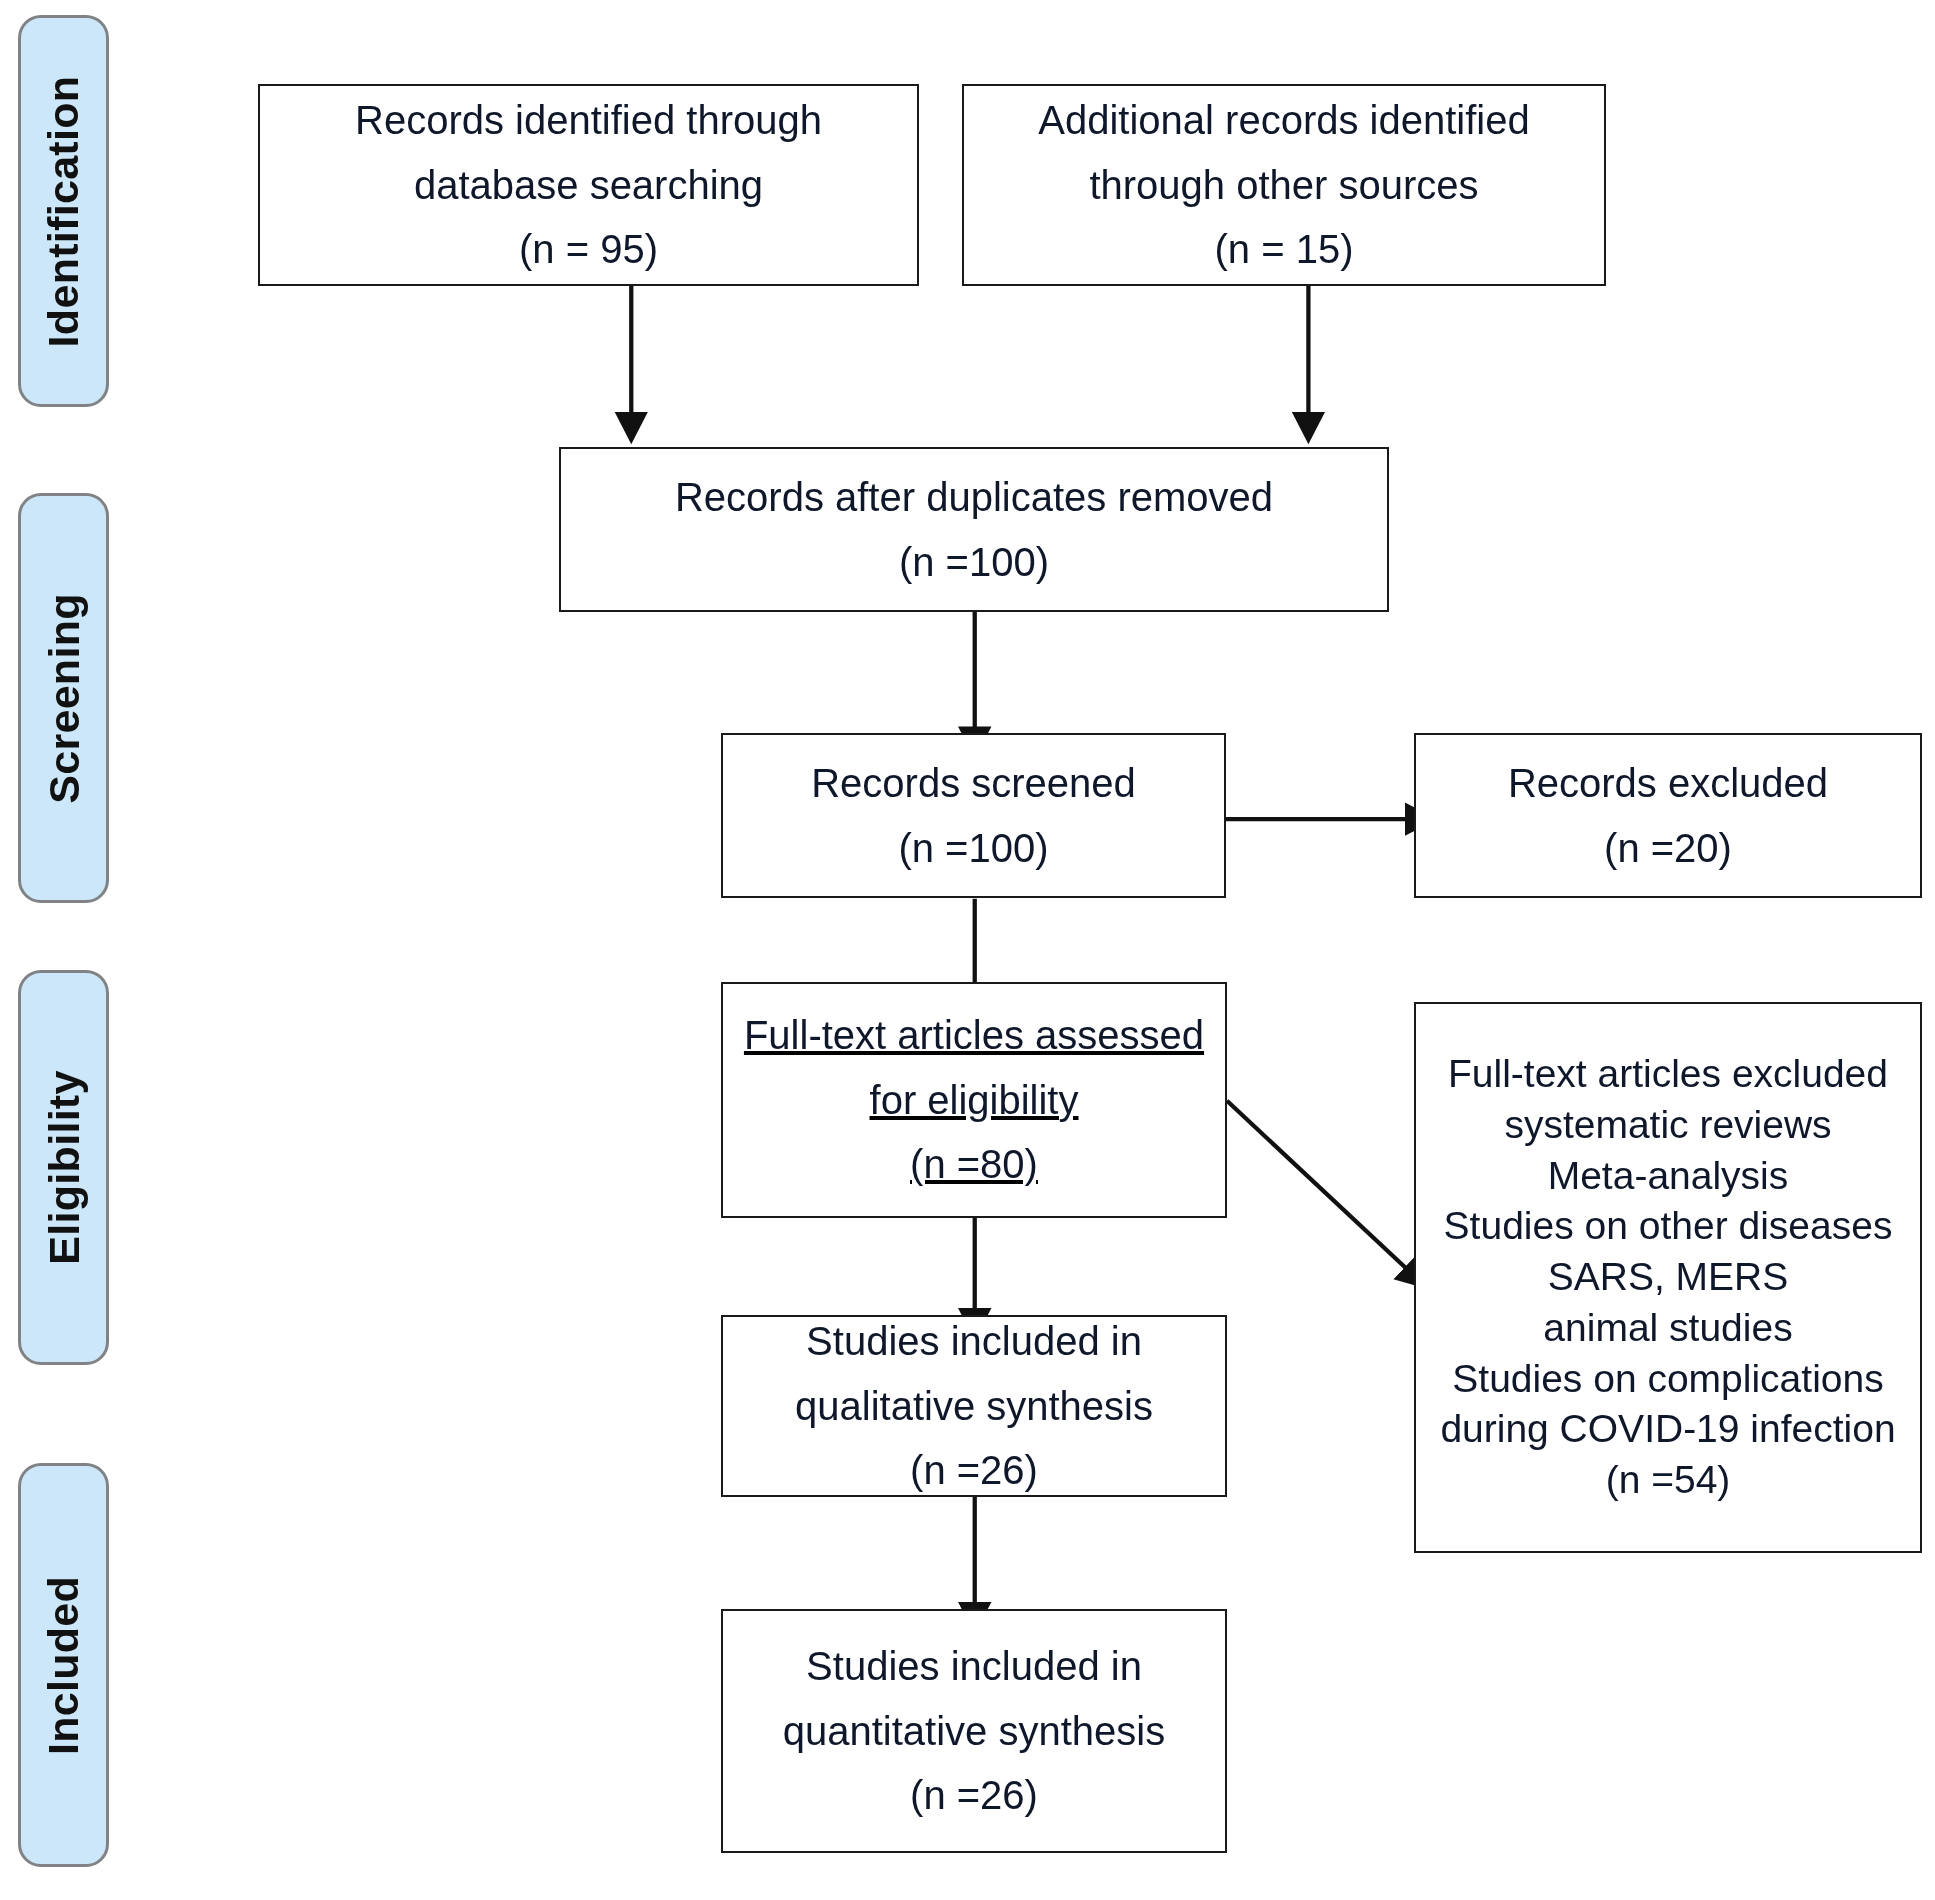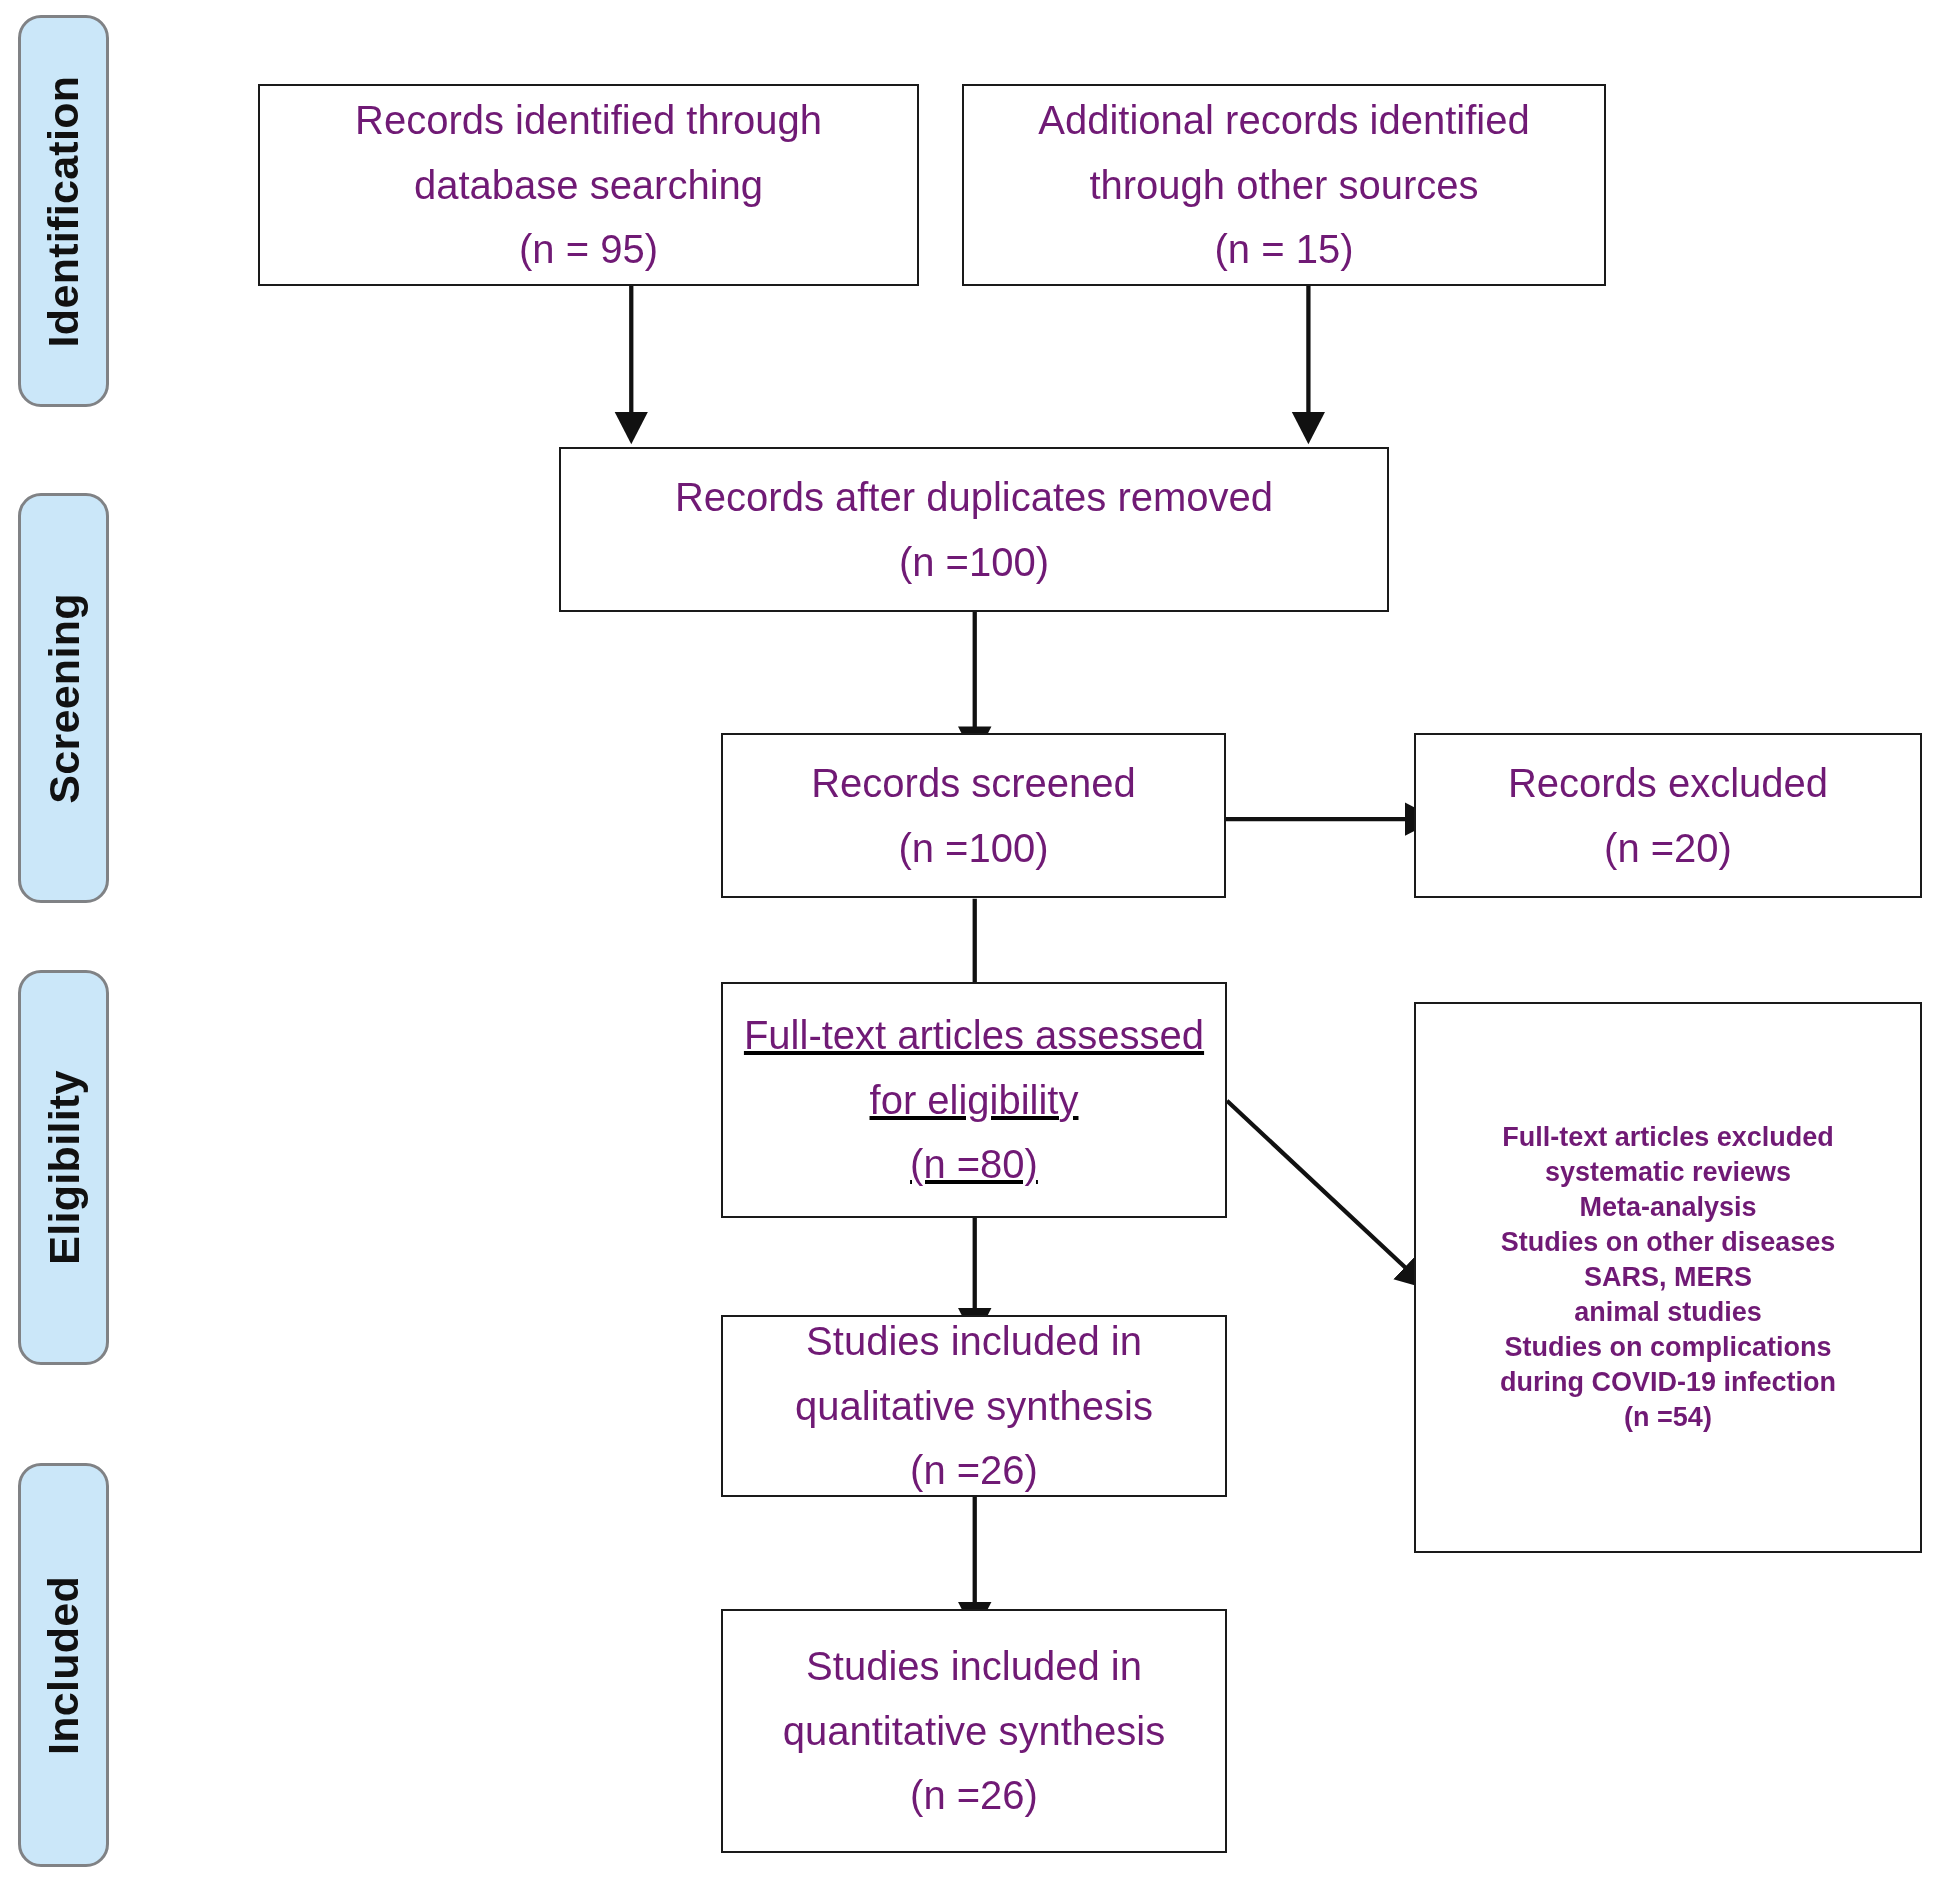--- a/index.html
+++ b/index.html
@@ -52,28 +52,27 @@
     background: #ffffff;
     border: 2.4px solid #1a1a1a;
     display: flex;
     align-items: center;
     justify-content: center;
     text-align: center;
   }
   .flow-box .box-text {
     font-size: 40px;
     line-height: 1.62;
-    color: #701a75;
+    color: #0f172a;
     padding: 0 11px;
     white-space: pre-line;
   }
   .flow-box.dense .box-text {
     line-height: 1.30;
-    font-size: 27px;
-    font-weight: bold;
+    font-size: 39px;
   }
 </style>
 </head>
 <body>
 
 <div id="diagram">
 
   <svg class="layer" viewBox="0 0 3162 3105">
     <defs>
       <marker id="ah" markerWidth="9" markerHeight="9" refX="0.5" refY="4.5" orient="auto" markerUnits="strokeWidth">

